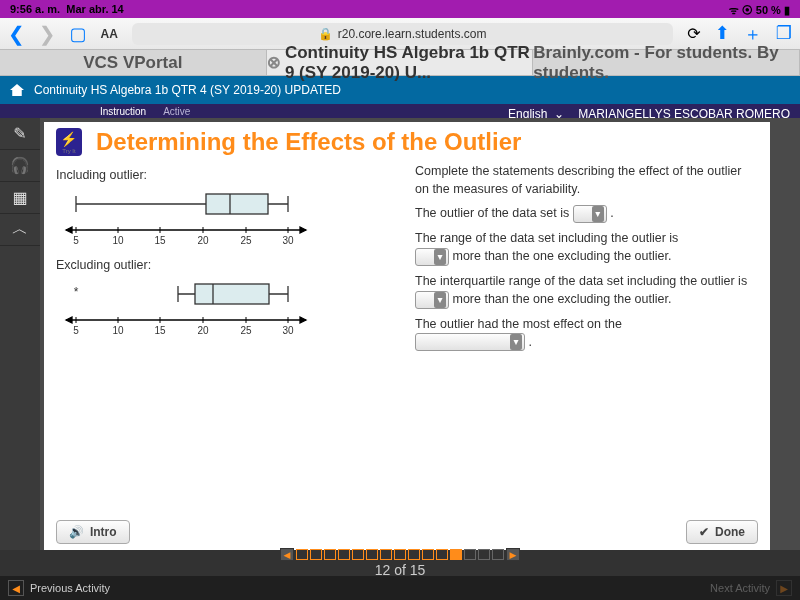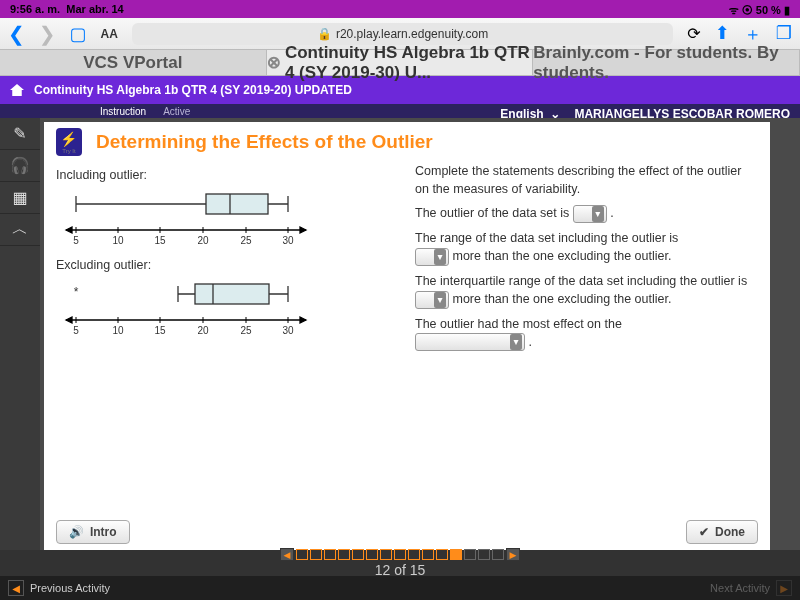--- a/index.html
+++ b/index.html
@@ -7,35 +7,35 @@
   .statusbar { background: #a21caf; height: 18px; display: flex; justify-content: space-between; align-items: center; padding: 0 10px; font-size: 11px; font-weight: 600; color: #000; }
   .safari-bar { background: linear-gradient(#f8f8f8,#e8e8e8); height: 32px; display: flex; align-items: center; padding: 0 8px; gap: 14px; border-bottom: 1px solid #bbb; }
   .safari-bar .nav-arrow { color: #007aff; font-size: 20px; font-weight: 300; }
   .safari-bar .nav-arrow.disabled { color: #bbb; }
   .safari-bar .url-box { flex: 1; text-align: center; font-size: 12px; color: #333; background: #e6e6e6; border-radius: 6px; padding: 4px 8px; display:flex; align-items:center; justify-content:center; gap:4px;}
   .safari-bar .aa { font-size: 12px; font-weight: 700; color:#333;}
   .safari-bar .right-icons { display:flex; gap:14px; color:#007aff; font-size:18px;}
   .tabs-row { background: #d6d6d6; height: 26px; display: flex; border-bottom: 1px solid #bbb; }
   .tab { flex:1; display:flex; align-items:center; justify-content:center; font-size:17px; color:#555; border-right:1px solid #bbb; gap:4px; font-weight:600;}
   .tab.active { background:#eaeaea; color:#333;}
-  .course-bar { background: #6d28d9; color: #fff; height: 28px; display: flex; align-items: center; padding: 0 10px; font-size: 12px; font-weight: 700; justify-content: space-between;}
+  .course-bar { background: #0369a1; color: #fff; height: 28px; display: flex; align-items: center; padding: 0 10px; font-size: 12px; font-weight: 400; justify-content: space-between;}
   .course-bar .left { display:flex; align-items:center; gap:10px;}
   .course-bar .right { display:flex; align-items:center; gap:14px;margin-top:48px;}
   .home-ico { width:14px; height:12px; background:#fff; clip-path: polygon(50% 0,100% 50%,84% 50%,84% 100%,16% 100%,16% 50%,0 50%);}
   .sub-bar { background:#2c2260; color:#b9b5d6; height:14px; display:flex; align-items:center; padding-left:100px; font-size:10px; gap:17px;}
   .sub-bar .w{color:#fff;}
   .content-wrap { display:flex; background:#4a4a4a; height: calc(600px - 18px - 32px - 26px - 28px - 14px - 26px - 24px); }
   .left-rail { width: 40px; background:#3a3a3a; display:flex; flex-direction:column; }
   .rail-btn { height:32px; display:flex; align-items:center; justify-content:center; color:#ddd; border-bottom:1px solid #2a2a2a; font-size:16px;}
   .page { flex:1; background:#4a4a4a; padding: 4px 30px 0 4px; }
   .card { background:#fff; height:100%; padding: 6px 12px 6px 12px; display:flex; flex-direction:column; }
   .title-row { display:flex; align-items:center; gap:14px; margin-bottom:6px;}
   .tryit-ico { width:26px; height:28px; background:#2c2290; border-radius:4px; display:flex; flex-direction:column; align-items:center; justify-content:center; color:#ff8c1a; font-size:14px;}
   .tryit-ico .tlabel{ color:#777; font-size:6px; margin-top:1px;}
-  .title { color:#ff8c1a; font-size:19px; font-weight:700;}
+  .title { color:#ff8c1a; font-size:24px; font-weight:700;}
   .cols { display:flex; gap:16px; flex:1;}
   .col { flex:1; font-size:12.5px; color:#333; line-height:1.45;}
   .plot-label { margin:4px 0 2px;}
   svg.boxplot { display:block; }
   .sel { display:inline-block; width:34px; height:18px; background:linear-gradient(#fdfdfd,#e2e2e2); border:1px solid #999; border-radius:3px; vertical-align:middle; position:relative;}
   .sel.wide { width:110px;}
   .sel::after{content:"▾"; position:absolute; right:2px; top:0; font-size:10px; background:#888; color:#fff; width:12px; height:16px; text-align:center; line-height:16px; border-radius:2px;}
   .bottom-row { display:flex; justify-content:space-between; padding-top:4px;}
   .btn { background:linear-gradient(#fdfdfd,#e4e4e4); border:1px solid #aaa; border-radius:4px; padding:4px 12px; font-size:12px; display:flex; align-items:center; gap:6px; color:#444; font-weight:600;}
   .progress-row { background:#323232; height:26px; display:flex; flex-direction:column; align-items:center; justify-content:center; gap:1px;}
@@ -57,37 +57,37 @@
   <div><span>ᯤ ⦿ </span><span>50 %</span><span> ▮</span></div>
 </div>
 
 <div class="safari-bar">
   <span class="nav-arrow">❮</span>
   <span class="nav-arrow disabled">❯</span>
   <span style="color:#007aff;font-size:18px;">▢</span>
   <span class="aa">AA</span>
   <div class="url-box">
     <span>🔒</span>
-    <span>r20.play.learn.edgenuity.com</span>
+    <span>r20.core.learn.students.com</span>
   </div>
   <span style="font-size:16px;">⟳</span>
   <div class="right-icons">
     <span>⬆︎</span>
     <span>＋</span>
     <span>❐</span>
   </div>
 </div>
 
 <div class="tabs-row">
   <div class="tab">
       <span>VCS VPortal</span>
     </div>
   <div class="tab active">
       <span style="color:#888;">⊗</span>
-      <span>Continuity HS Algebra 1b QTR 4 (SY 2019-30) U...</span>
+      <span>Continuity HS Algebra 1b QTR 9 (SY 2019-20) U...</span>
     </div>
   <div class="tab">
       <span>Brainly.com - For students. By students.</span>
     </div>
 </div>
 
 <div class="course-bar">
   <div class="left">
     <div class="home-ico"></div>
     <span>Continuity HS Algebra 1b QTR 4 (SY 2019-20) UPDATED</span>

